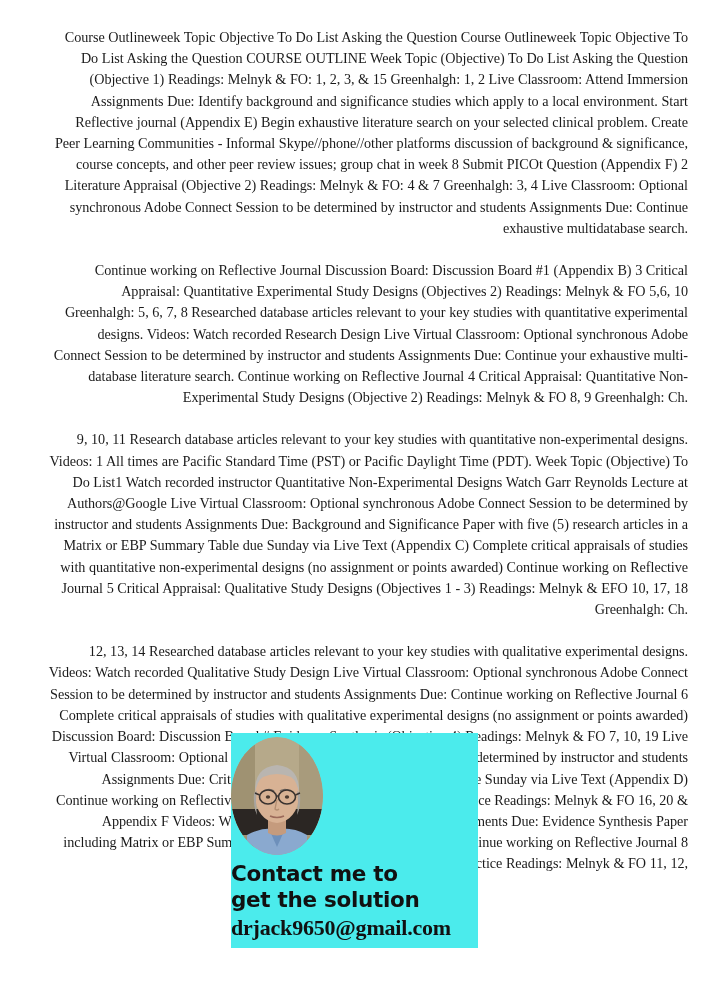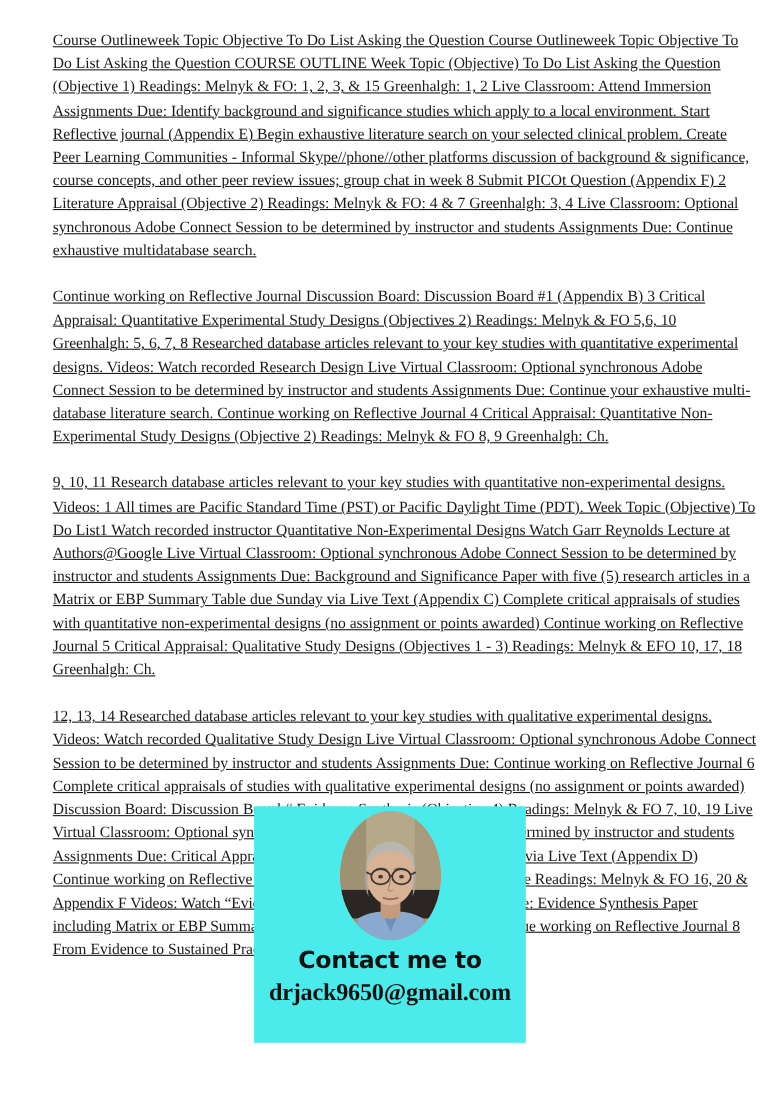--- a/index.html
+++ b/index.html
@@ -24,38 +24,37 @@
     left: 48px;
     top: 27px;
     width: 640px;
   }
   .para {
     font-family: "Liberation Serif", "DejaVu Serif", serif;
     font-size: 14.2px;
     line-height: 21.2px;
     color: #1a1a1a;
     margin: 0 0 21px 0;
-    text-align: left;
+    text-align: right;
     letter-spacing: -0.05px;
     word-spacing: 0.15px;
-    text-decoration: underline;
   }
   .para:last-child { margin-bottom: 0; }
 
   
   #overlay {
     position: absolute;
     left: 231px;
     top: 733px;
     width: 247px;
     height: 215px;
     background: #4bebec;
     display: flex;
     flex-direction: column;
-    align-items: center;
+    align-items: flex-start;
     overflow: hidden;
     z-index: 20;
   }
   #portrait {
     margin-top: 4px;
     width: 92px;
     height: 118px;
     border-radius: 50% / 50%;
     overflow: hidden;
     position: relative;
@@ -138,17 +137,18 @@
           <ellipse cx="56" cy="60" rx="2.2" ry="1.7" fill="#4a3b31"></ellipse>
 
           <path d="M46 62 L44 72 Q46 74 48 72" stroke="#b58f72" stroke-width="1.3" fill="none"></path>
 
           <path d="M39 79 Q46 82 53 79" stroke="#9c6a5a" stroke-width="1.6" fill="none"></path>
         </g>
       </svg>
     </div>
 
     <div class="ov-line" id="ov-l1">Contact me to</div>
+    <div class="ov-line" id="ov-l2">get the solution</div>
     <div id="ov-email">drjack9650@gmail.com</div>
 
   </div>
 
 </div>
 
 </body></html>

